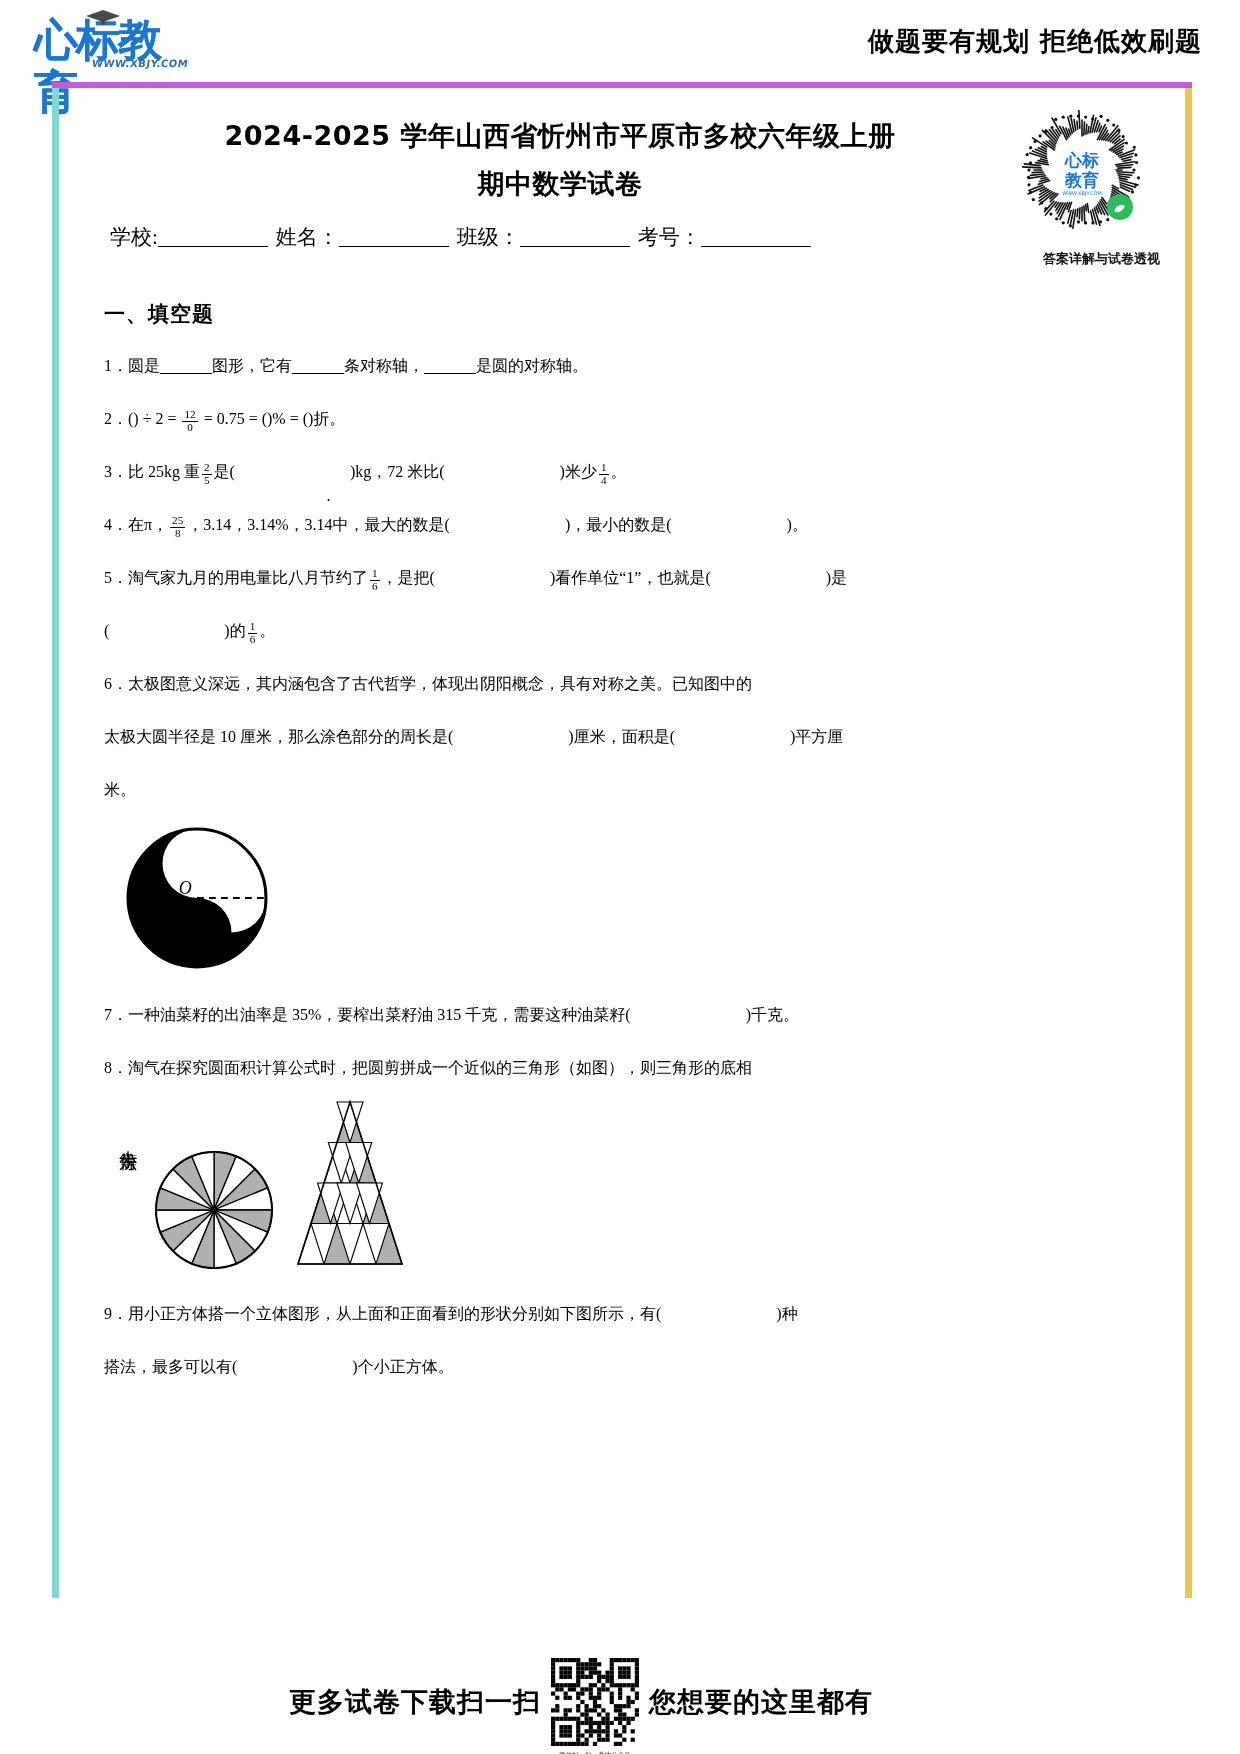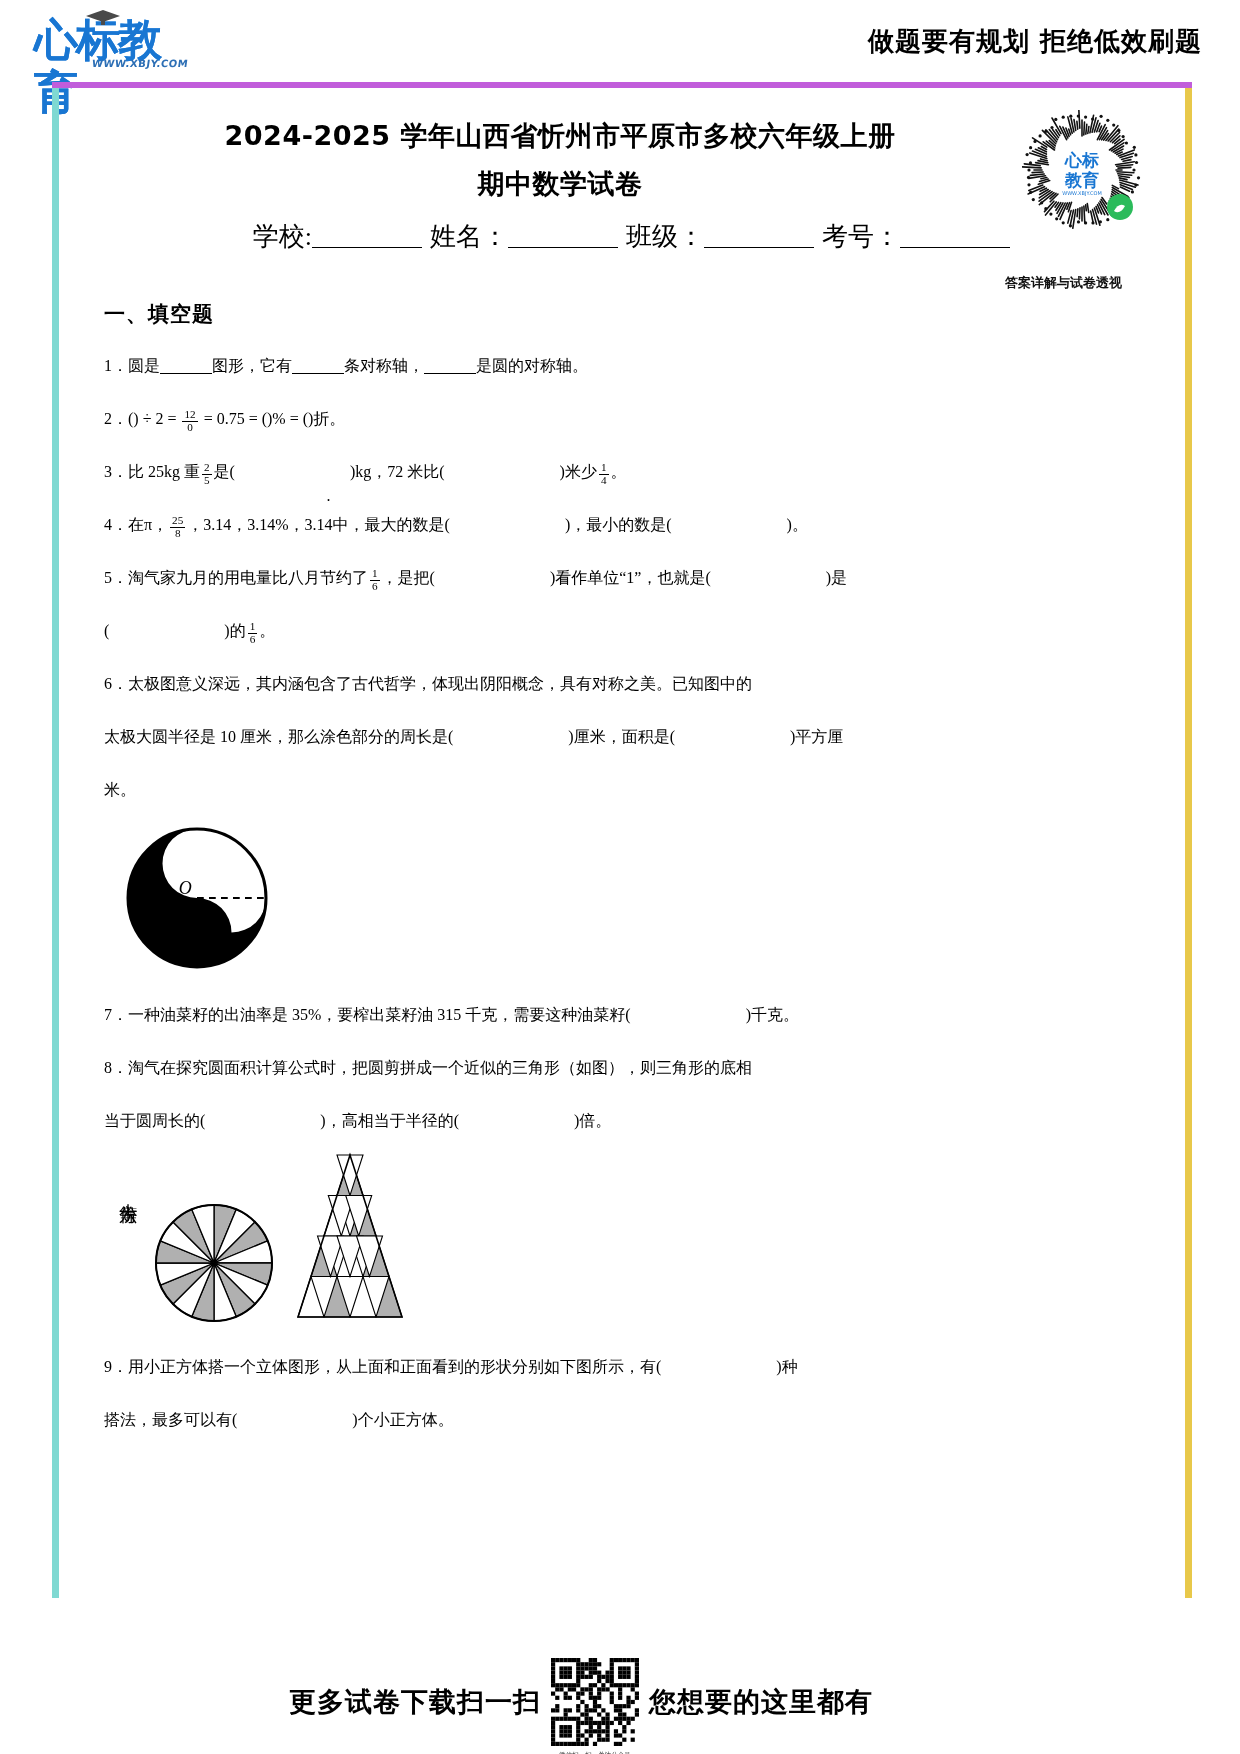--- a/index.html
+++ b/index.html
@@ -46,28 +46,28 @@
   #title-wrap { position:absolute; left:110px; top:112px; width:900px; text-align:center; }
   .doc-title {
     font-family:"DejaVu Sans","Liberation Sans",sans-serif;
     font-weight:bold; font-size:27px; line-height:48px; color:#000;
     letter-spacing:0.5px;
   }
 
   
   #qr-top { position:absolute; left:1022px; top:110px; width:120px; height:120px; }
   #qr-caption {
-    position:absolute; left:1005px; top:250px; width:155px; text-align:left;
-    font-family:"DejaVu Sans",sans-serif; font-size:13px; font-weight:bold; color:#111;margin-top:24px;
+    position:absolute; left:1005px; top:250px; width:155px; text-align:right;
+    font-family:"DejaVu Sans",sans-serif; font-size:13px; font-weight:bold; color:#111;
   }
 
   
   #info-line {
     position:absolute; left:110px; top:222px; width:900px;
-    text-align:right; font-size:26px; line-height:30px;
+    text-align:left; font-size:21px; line-height:30px;
     font-family:"Liberation Serif",serif;
   }
   #info-line .blank-ul { display:inline-block; border-bottom:1.6px solid #000; width:110px; height:20px; vertical-align:-3px; }
   #info-line .gap { display:inline-block; width:8px; }
 
   
   #content { position:absolute; left:104px; top:300px; width:1010px; }
   .sec-head {
     font-family:"DejaVu Sans","Liberation Sans",sans-serif;
     font-weight:bold; font-size:21px; margin:0 0 14px 0; letter-spacing:1px;
@@ -343,21 +343,20 @@
       <div class="fig" style="margin-left: 18px;"><svg width="150" height="150" viewBox="0 0 200 200">
           <circle cx="100" cy="100" r="92" fill="#fff" stroke="#000" stroke-width="4"></circle>
           <path d="M100,8 A92,92 0 0 0 100,192 A46,46 0 0 0 100,100 A46,46 0 0 1 100,8 Z" fill="#000"></path>
           <path d="M8,100 A92,92 0 0 0 192,100" fill="none" stroke="#000" stroke-width="0"></path>
           <path d="M100,192 A92,92 0 0 0 192,100 A46,46 0 0 1 100,100 Z" fill="#000"></path>
           <line x1="100" y1="100" x2="192" y2="100" stroke="#000" stroke-width="2.6" stroke-dasharray="9,7"></line>
           <text x="93" y="95" text-anchor="end" font-family="Liberation Serif, serif" font-style="italic" font-size="24" fill="#000">O</text>
         </svg></div>
       <div class="q"><span class="num">7．</span><span>一种油菜籽的出油率是 35%，要榨出菜籽油 315 千克，需要这种油菜籽(</span><span class="paren-blank">&nbsp;</span><span>)千克。</span></div>
       <div class="q"><span class="num">8．</span><span>淘气在探究圆面积计算公式时，把圆剪拼成一个近似的三角形（如图），则三角形的底相</span></div>
-      <div class="q"><span>当于圆周长的(</span><span class="paren-blank">&nbsp;</span><span>)，高相当于半径的(</span><span class="paren-blank">&nbsp;</span><span>)倍。</span></div>
       <div class="fig" style="display: flex; align-items: flex-end; gap: 14px; margin-left: 14px; height: 175px;">
         <div class="vlabel" style="height: 140px;">十六等份</div>
         <div><svg width="124" height="124" viewBox="0 0 124 124">
             <path d="M62,62 L62.00,4.00 A58,58 0 0 1 84.20,8.41 Z" fill="#b0b0b0" stroke="#000" stroke-width="1.3"></path>
             <path d="M62,62 L84.20,8.41 A58,58 0 0 1 103.01,20.99 Z" fill="#ffffff" stroke="#000" stroke-width="1.3"></path>
             <path d="M62,62 L103.01,20.99 A58,58 0 0 1 115.59,39.80 Z" fill="#b0b0b0" stroke="#000" stroke-width="1.3"></path>
             <path d="M62,62 L115.59,39.80 A58,58 0 0 1 120.00,62.00 Z" fill="#ffffff" stroke="#000" stroke-width="1.3"></path>
             <path d="M62,62 L120.00,62.00 A58,58 0 0 1 115.59,84.20 Z" fill="#b0b0b0" stroke="#000" stroke-width="1.3"></path>
             <path d="M62,62 L115.59,84.20 A58,58 0 0 1 103.01,103.01 Z" fill="#ffffff" stroke="#000" stroke-width="1.3"></path>
             <path d="M62,62 L103.01,103.01 A58,58 0 0 1 84.20,115.59 Z" fill="#b0b0b0" stroke="#000" stroke-width="1.3"></path>

